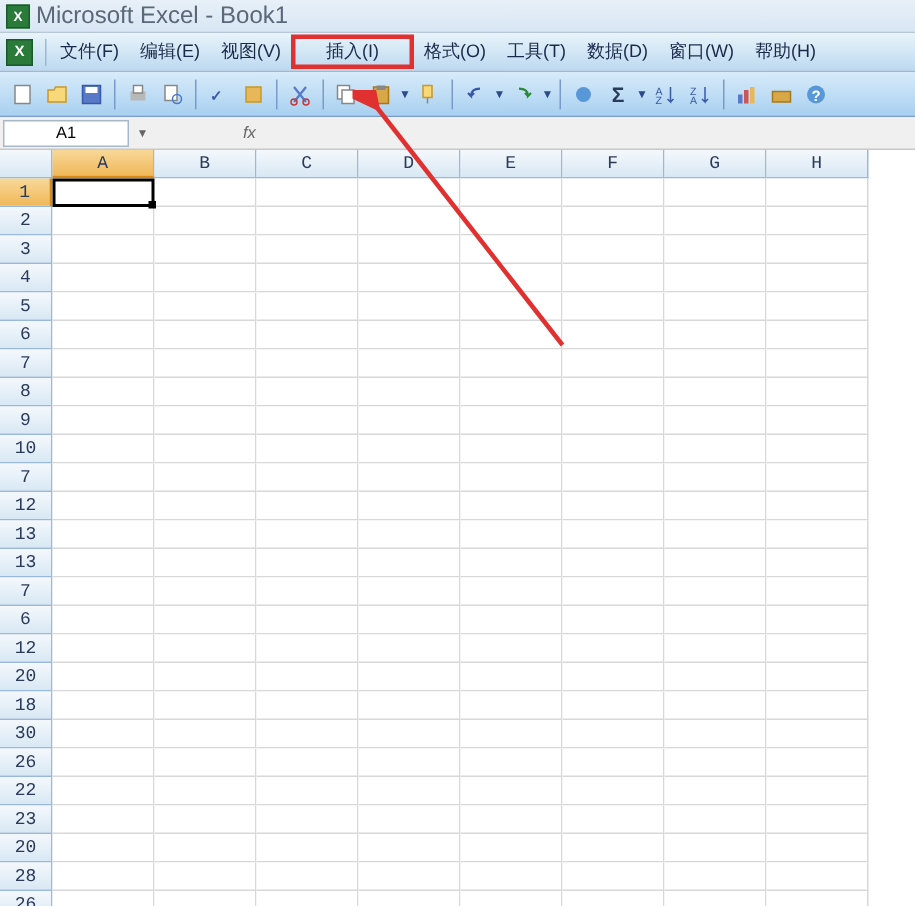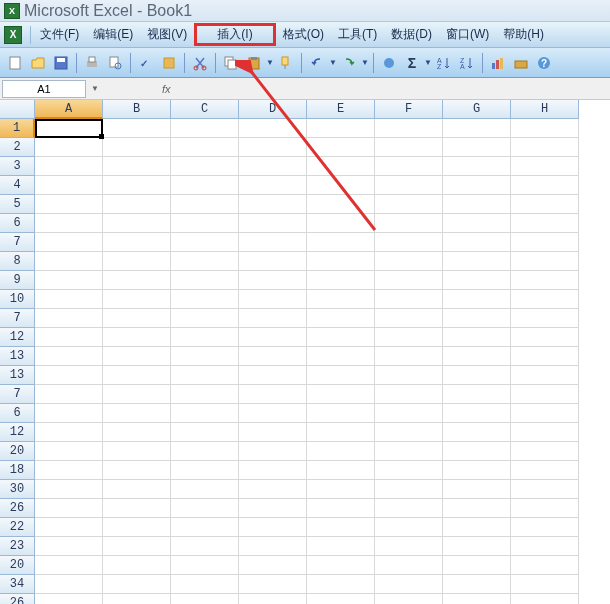--- a/index.html
+++ b/index.html
@@ -418,21 +418,21 @@
           <div class="row-header">7</div>
           <div class="row-header">6</div>
           <div class="row-header">12</div>
           <div class="row-header">20</div>
           <div class="row-header">18</div>
           <div class="row-header">30</div>
           <div class="row-header">26</div>
           <div class="row-header">22</div>
           <div class="row-header">23</div>
           <div class="row-header">20</div>
-          <div class="row-header">34</div>
+          <div class="row-header">28</div>
           <div class="row-header">26</div>
         </div>
       <div class="cells" id="cells">
           <div class="cell-row">
             <div class="cell selected"></div>
             <div class="cell"></div>
             <div class="cell"></div>
             <div class="cell"></div>
             <div class="cell"></div>
             <div class="cell"></div>

